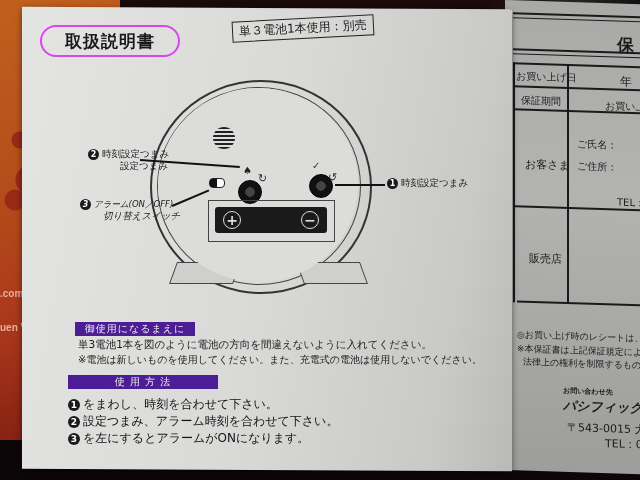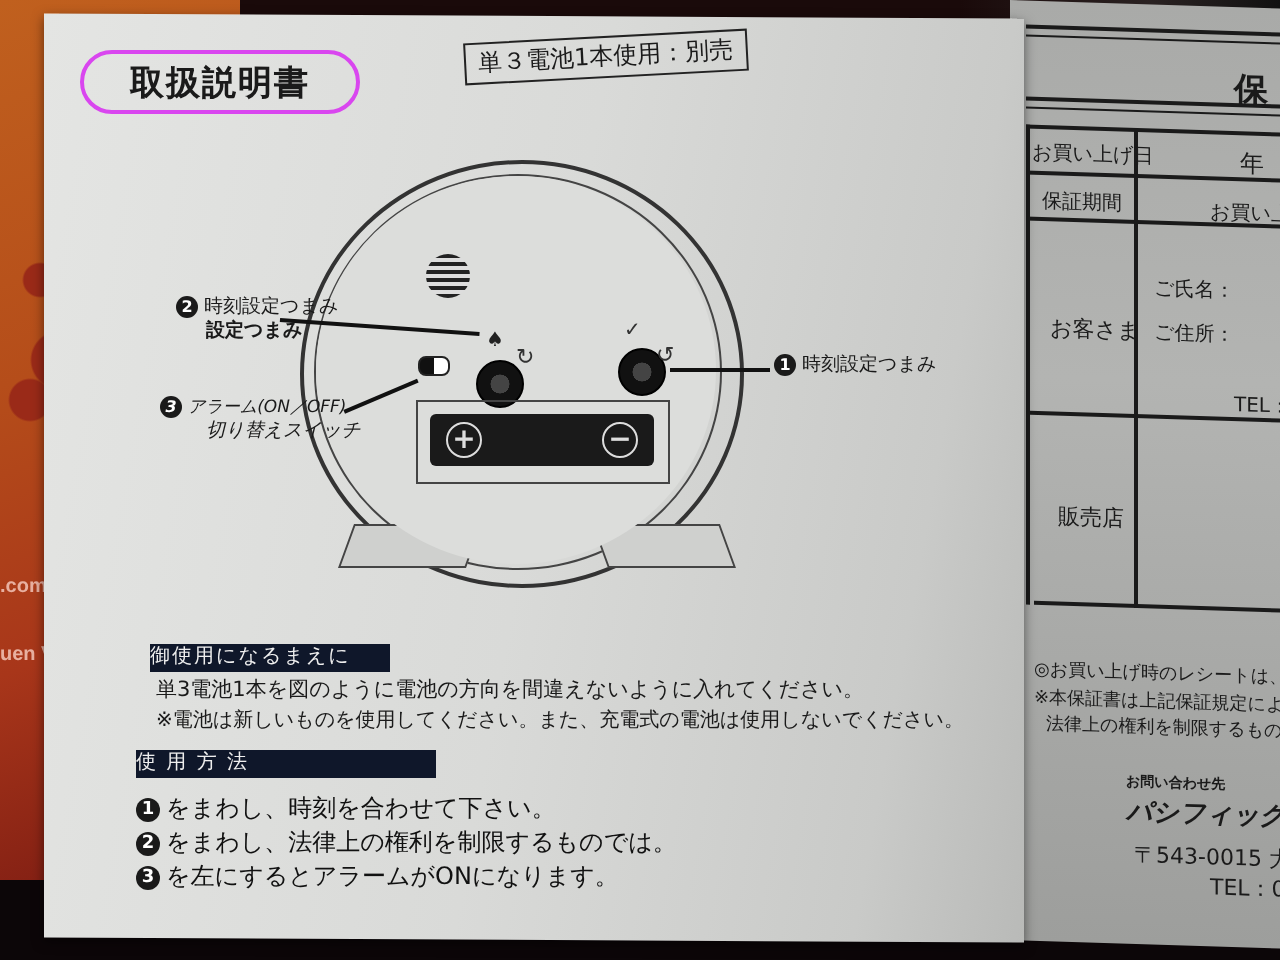--- a/index.html
+++ b/index.html
@@ -92,22 +92,22 @@
   .arrow-line { position:absolute; height:1.5px; background:#111; transform-origin:left center; }
   .label {
     position:absolute; font-size:9.5px; color:#1a1a1a; line-height:12px; white-space:nowrap;
   }
   .num {
     display:inline-block; width:11px; height:11px; border-radius:50%; background:#1a1a1a;
     color:#fff; font-size:8px; line-height:11px; text-align:center; font-weight:bold;
     vertical-align:middle; margin-right:3px;
   }
   .section-bar {
-    position:absolute; left:75px; height:14px; background:#0f172a;
-    color:#eee; font-size:10px; line-height:14px; text-align:left; letter-spacing:1px;
+    position:absolute; left:75px; height:14px; background:#4c1d95;
+    color:#eee; font-size:10px; line-height:14px; text-align:center; letter-spacing:1px;
   }
   .body-text {
     position:absolute; left:78px; font-size:10.5px; color:#1a1a1a; white-space:nowrap;
   }
   .step-text {
     position:absolute; left:68px; font-size:12px; color:#111; white-space:nowrap;
   }
   .step-text .num { width:12px; height:12px; font-size:9px; line-height:12px; }
   
   .w-lines { position:absolute; height:2px; background:#1a1a1a; }
@@ -183,37 +183,37 @@
     <div class="batt-sign" style="left:8px;">+</div>
     <div class="batt-sign" style="right:8px;">−</div>
   </div>
 
   <div class="arrow-line" style="left:140px; top:159px; width:100px; transform:rotate(4deg);"></div>
   <div class="arrow-line" style="left:172px; top:205px; width:40px; transform:rotate(-23deg);"></div>
   <div class="arrow-line" style="left:335px; top:184px; width:50px;"></div>
 
   <div class="label" style="left:88px; top:148px;">
     <span class="num">2</span><span>時刻設定つまみ</span><br>
-    <span style="margin-left:15px;font-weight:bold;">設定つまみ</span>
+    <span style="margin-left:32px;">設定つまみ</span>
   </div>
   <div class="label" style="left:80px; top:198px;font-style:italic;">
     <span class="num">3</span><span style="font-size:8.5px;">アラーム(ON／OFF)</span><br>
     <span style="margin-left:23px;">切り替えスイッチ</span>
   </div>
   <div class="label" style="left:387px; top:177px;">
     <span class="num">1</span><span>時刻設定つまみ</span>
   </div>
 </div>
 
 <div class="section-bar" style="top:322px; width:120px;">御使用になるまえに</div>
 <div class="body-text" style="top:338px;">単3電池1本を図のように電池の方向を間違えないように入れてください。</div>
 <div class="body-text" style="top:353px; font-size:10px;">※電池は新しいものを使用してください。また、充電式の電池は使用しないでください。</div>
 
 <div class="section-bar" style="left:68px; top:375px; width:150px;">使 用 方 法</div>
 <div class="step-text" style="top:396px;">
   <span class="num">1</span><span>をまわし、時刻を合わせて下さい。</span>
 </div>
 <div class="step-text" style="top:413px;">
-  <span class="num">2</span><span>をまわし、法律上の権利を制限するものでは。</span>
+  <span class="num">2</span><span>設定つまみ、アラーム時刻を合わせて下さい。</span>
 </div>
 <div class="step-text" style="top:430px;">
   <span class="num">3</span><span>を左にするとアラームがONになります。</span>
 </div>
 
 </body></html>

